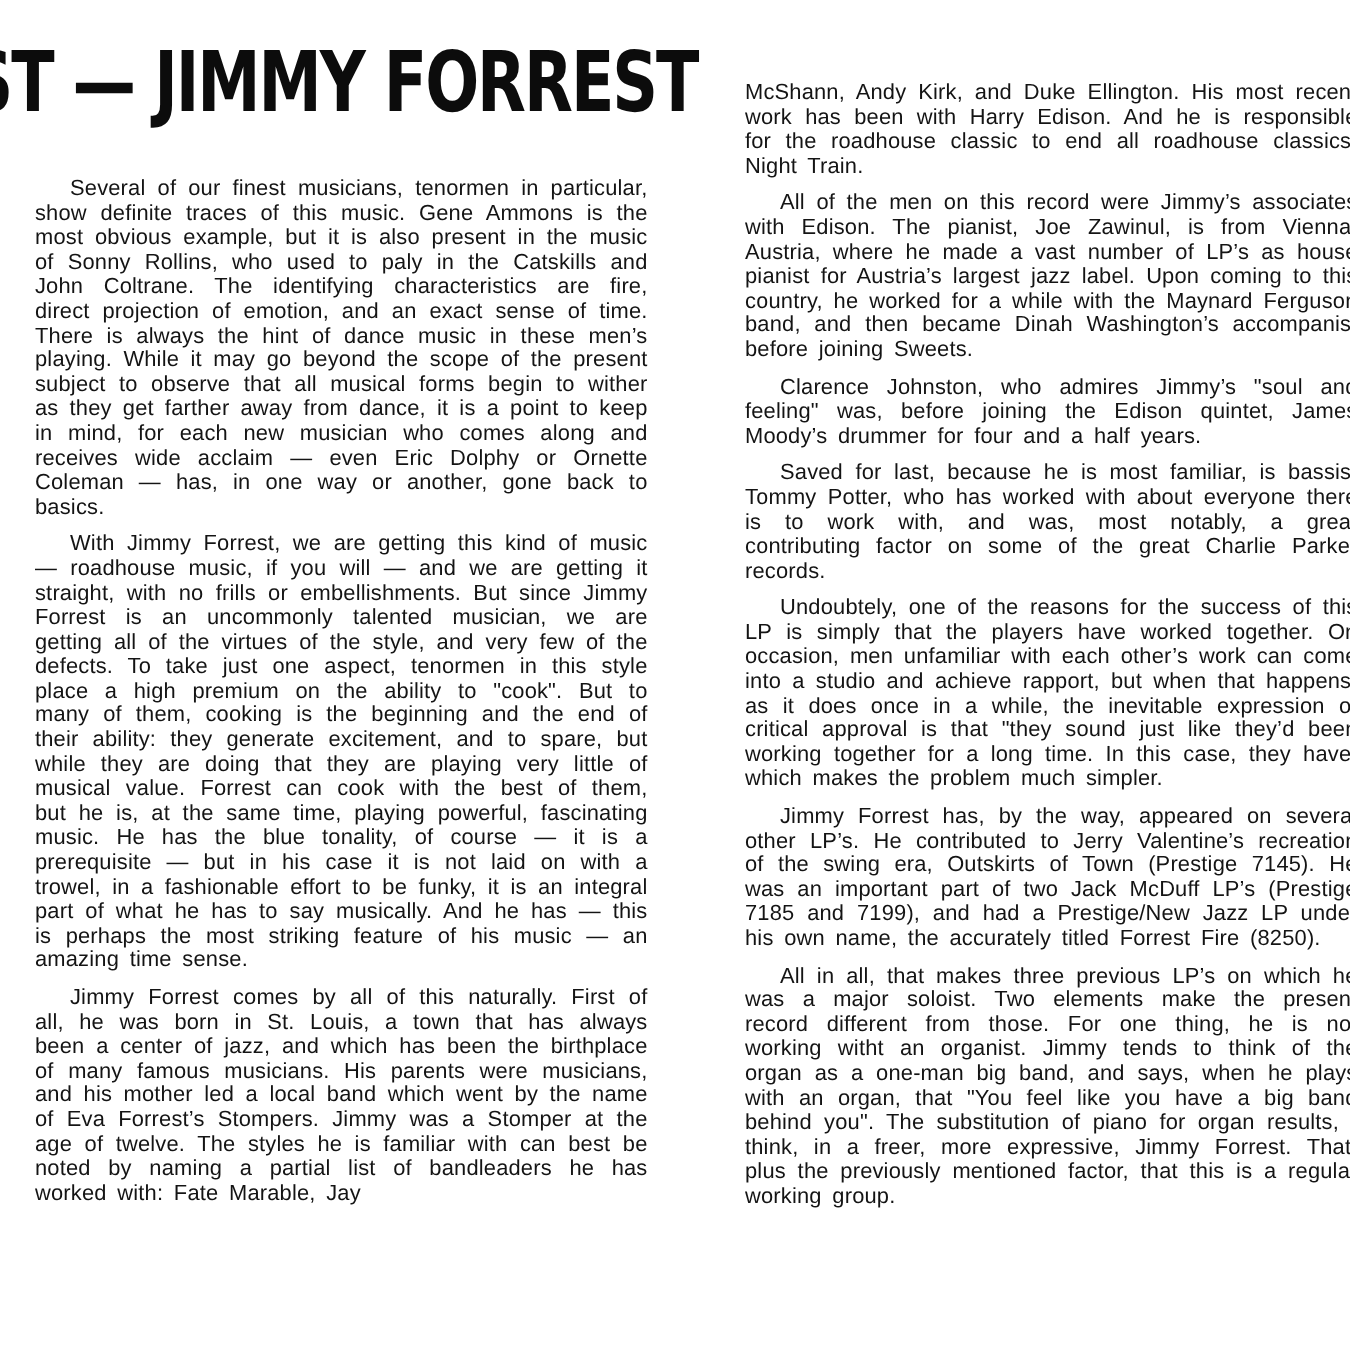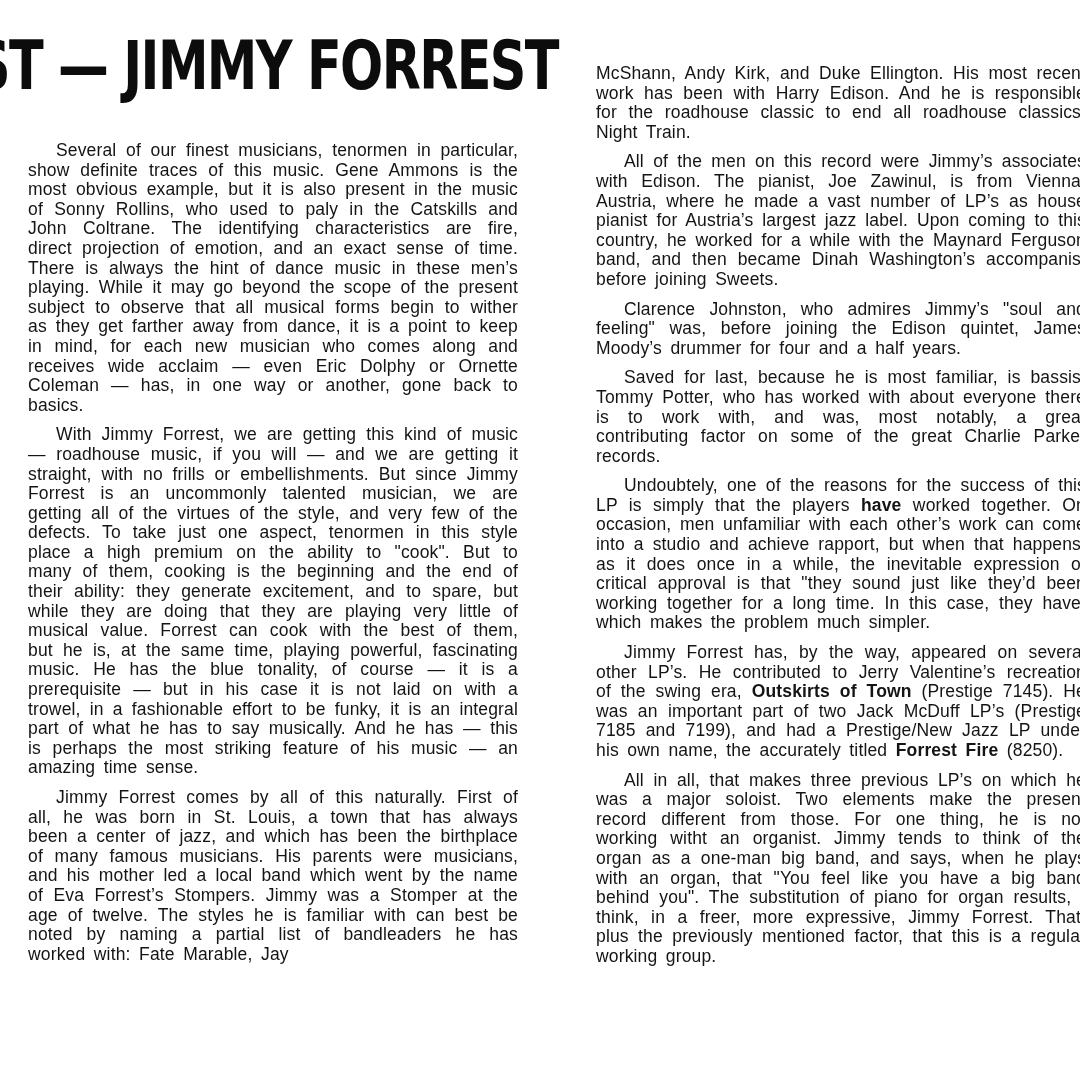--- a/index.html
+++ b/index.html
@@ -37,21 +37,21 @@
     font-size: 17.5px;
     line-height: 19.6px;
     letter-spacing: 0.15px;
     word-spacing: 3.5px;
     color: #141414;
   }
   .col-left  { left: 28px;  top: 141px; }
   .col-right { left: 596px; top: 64px;  }
   .para { margin: 0 0 10px 0; }
   .para.indent { text-indent: 28px; }
-  .bold { font-weight: bold; }
+  .bold { font-weight: normal; }
 </style>
 </head>
 <body>
 
 <div class="page">
   <h1 class="headline">ST — JIMMY FORREST</h1>
 
   <div class="col col-left">
       <p class="para indent"><span class="">Several of our finest musicians, tenormen in particular, show definite traces of this music. Gene Ammons is the most obvious example, but it is also present in the music of Sonny Rollins, who used to paly in the Catskills and John Coltrane. The identifying characteristics are fire, direct projection of emotion, and an exact sense of time. There is always the hint of dance music in these men’s playing. While it may go beyond the scope of the present subject to observe that all musical forms begin to wither as they get farther away from dance, it is a point to keep in mind, for each new musician who comes along and receives wide acclaim — even Eric Dolphy or Ornette Coleman — has, in one way or another, gone back to basics.</span></p>
       <p class="para indent"><span class="">With Jimmy Forrest, we are getting this kind of music — roadhouse music, if you will — and we are getting it straight, with no frills or embellishments. But since Jimmy Forrest is an uncommonly talented musician, we are getting all of the virtues of the style, and very few of the defects. To take just one aspect, tenormen in this style place a high premium on the ability to "cook". But to many of them, cooking is the beginning and the end of their ability: they generate excitement, and to spare, but while they are doing that they are playing very little of musical value. Forrest can cook with the best of them, but he is, at the same time, playing powerful, fascinating music. He has the blue tonality, of course — it is a prerequisite — but in his case it is not laid on with a trowel, in a fashionable effort to be funky, it is an integral part of what he has to say musically. And he has — this is perhaps the most striking feature of his music — an amazing time sense.</span></p>

